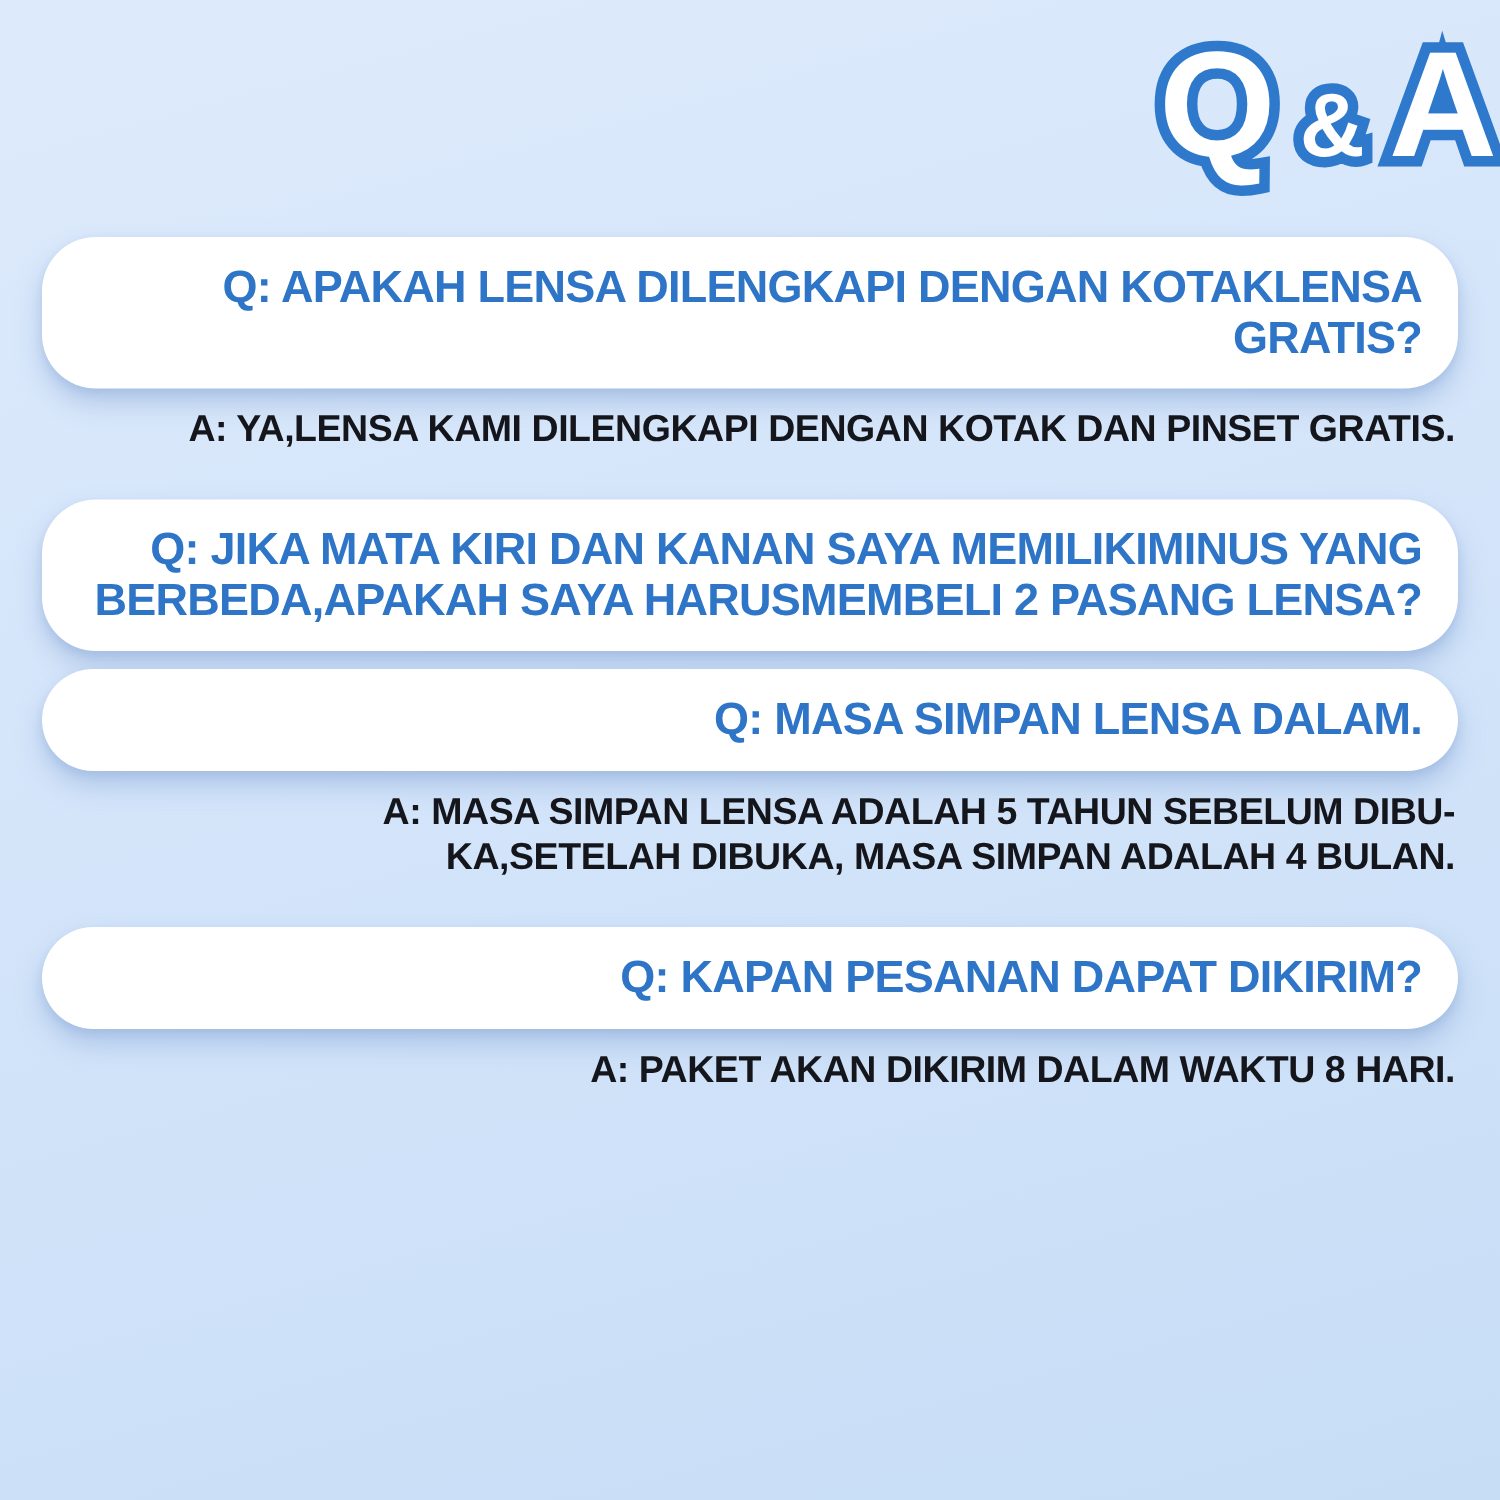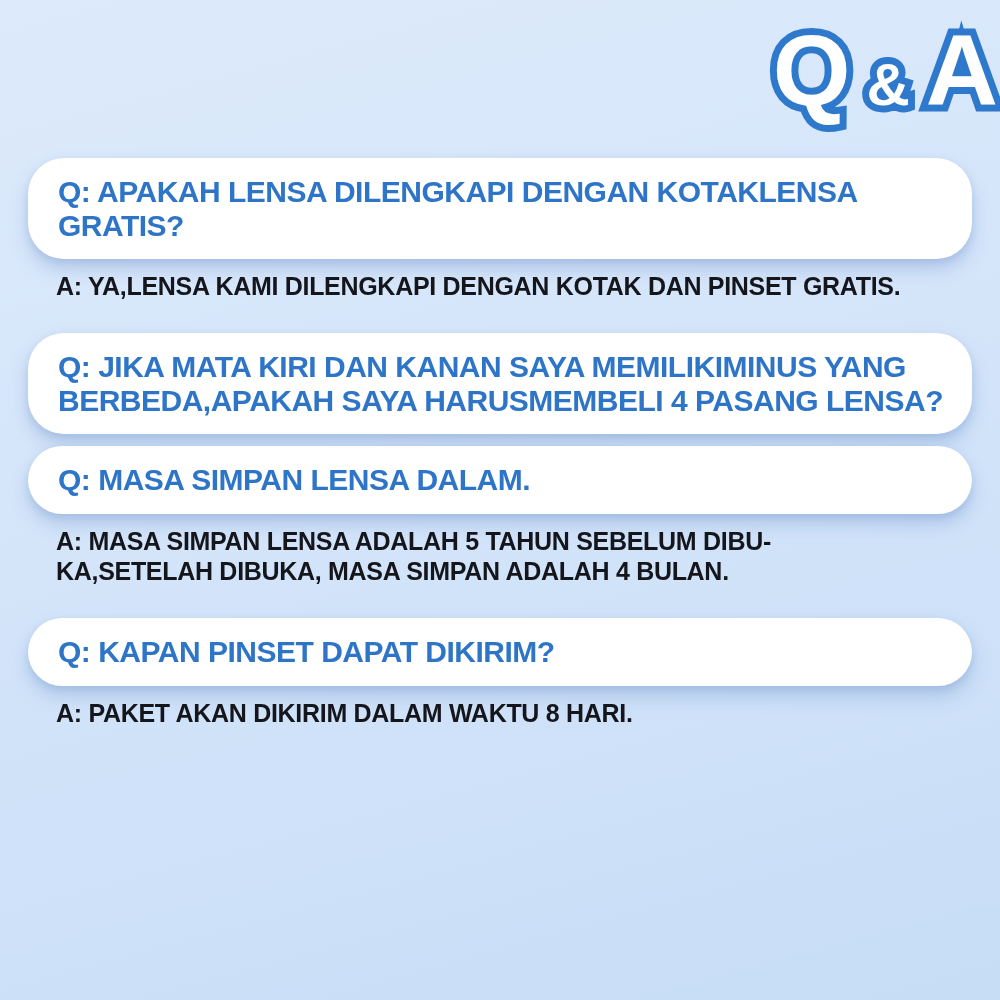--- a/index.html
+++ b/index.html
@@ -44,20 +44,21 @@
     color: #ffffff;
   }
   .qa-title .amp {
     font-size: 0.60em;
     margin: 0 14px;
   }
 
   
   .faq-list {
     margin-top: 26px;
+    text-align: right;
   }
   .faq-item {
     margin-bottom: 0;
   }
   .question-pill {
     margin: 0 28px 12px 28px;
     background: var(--pill-white, #ffffff);
     border-radius: 36px;
     padding: 17px 24px 17px 30px;
     box-shadow: 0 10px 18px rgba(116, 150, 206, 0.38),
@@ -98,33 +99,33 @@
       <div class="question-pill">
         <div class="question-text">Q: APAKAH LENSA DILENGKAPI DENGAN KOTAKLENSA GRATIS?</div>
       </div>
       <div class="answer-text">A: YA,LENSA KAMI DILENGKAPI DENGAN KOTAK DAN PINSET GRATIS.</div>
     </div>
 
 
     <div class="faq-item">
       <div class="question-pill">
         <div class="question-text">Q: JIKA MATA KIRI DAN KANAN SAYA MEMILIKIMINUS YANG
-BERBEDA,APAKAH SAYA HARUSMEMBELI 4 PASANG LENSA?</div>
+BERBEDA,APAKAH SAYA HARUSMEMBELI 2 PASANG LENSA?</div>
       </div>
     </div>
 
     <div class="faq-item">
       <div class="question-pill">
         <div class="question-text">Q: MASA SIMPAN LENSA DALAM.</div>
       </div>
       <div class="answer-text">A: MASA SIMPAN LENSA ADALAH 5 TAHUN SEBELUM DIBU-
 KA,SETELAH DIBUKA, MASA SIMPAN ADALAH 4 BULAN.</div>
     </div>
 
     <div class="faq-item">
       <div class="question-pill">
-        <div class="question-text">Q: KAPAN PINSET DAPAT DIKIRIM?</div>
+        <div class="question-text">Q: KAPAN PESANAN DAPAT DIKIRIM?</div>
       </div>
       <div class="answer-text">A: PAKET AKAN DIKIRIM DALAM WAKTU 8 HARI.</div>
     </div>
 
   </div>
 </div>
 
 </body></html>

